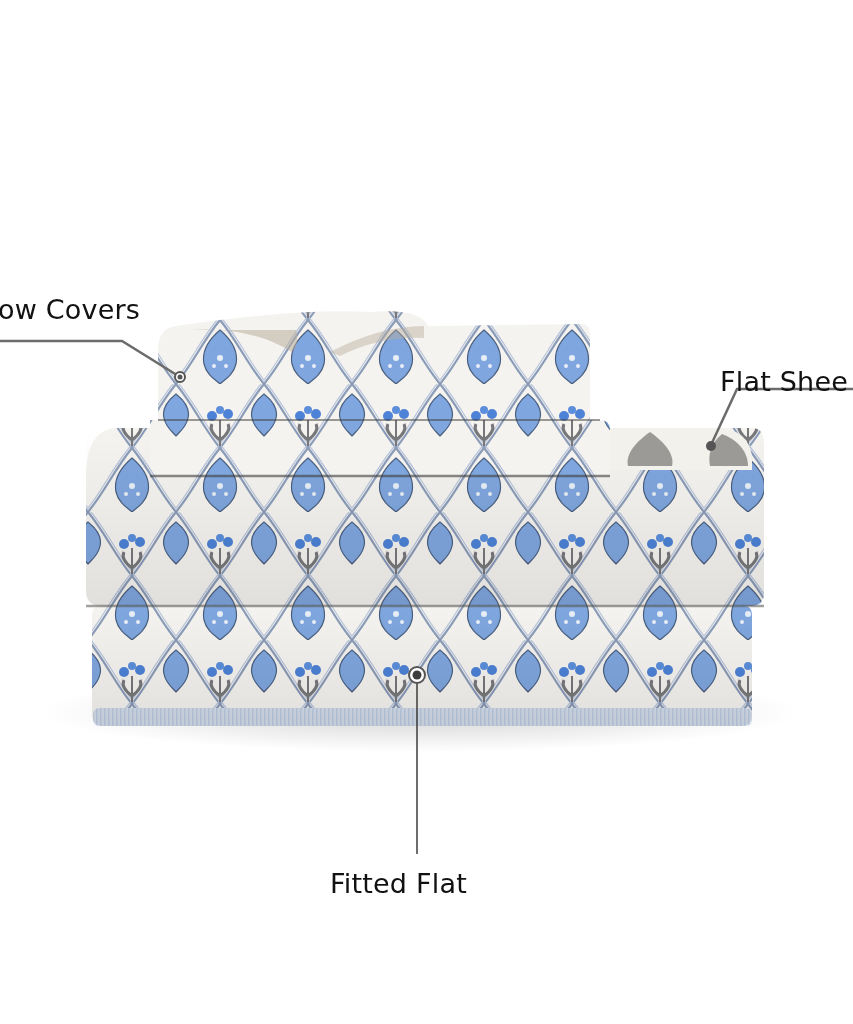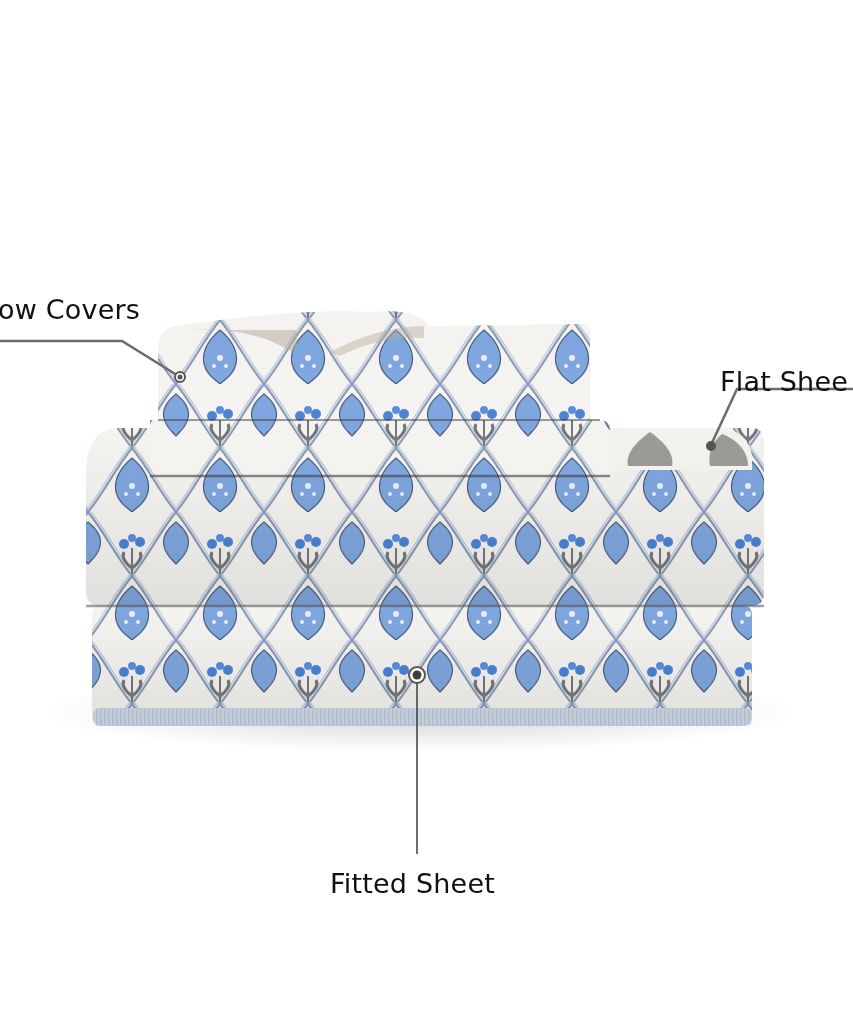--- a/index.html
+++ b/index.html
@@ -95,14 +95,14 @@
     </g>
     <g>
       <line x1="417" y1="675" x2="417" y2="854" stroke="#3d3d3d" stroke-width="1.5"></line>
       <circle cx="417" cy="675" r="8" fill="#ffffff" stroke="#555" stroke-width="2"></circle>
       <circle cx="417" cy="675" r="4.5" fill="#3e3e3e"></circle>
     </g>
   </svg>
 
   <div class="callout-label" style="left:-2px; top:296px;">ow Covers</div>
   <div class="callout-label" style="left:720px; top:368px;">Flat Shee</div>
-  <div class="callout-label" style="left:330px; top:870px;">Fitted Sheet</div>
+  <div class="callout-label" style="left:330px; top:870px;">Fitted Flat</div>
 </div>
 
 </body></html>

